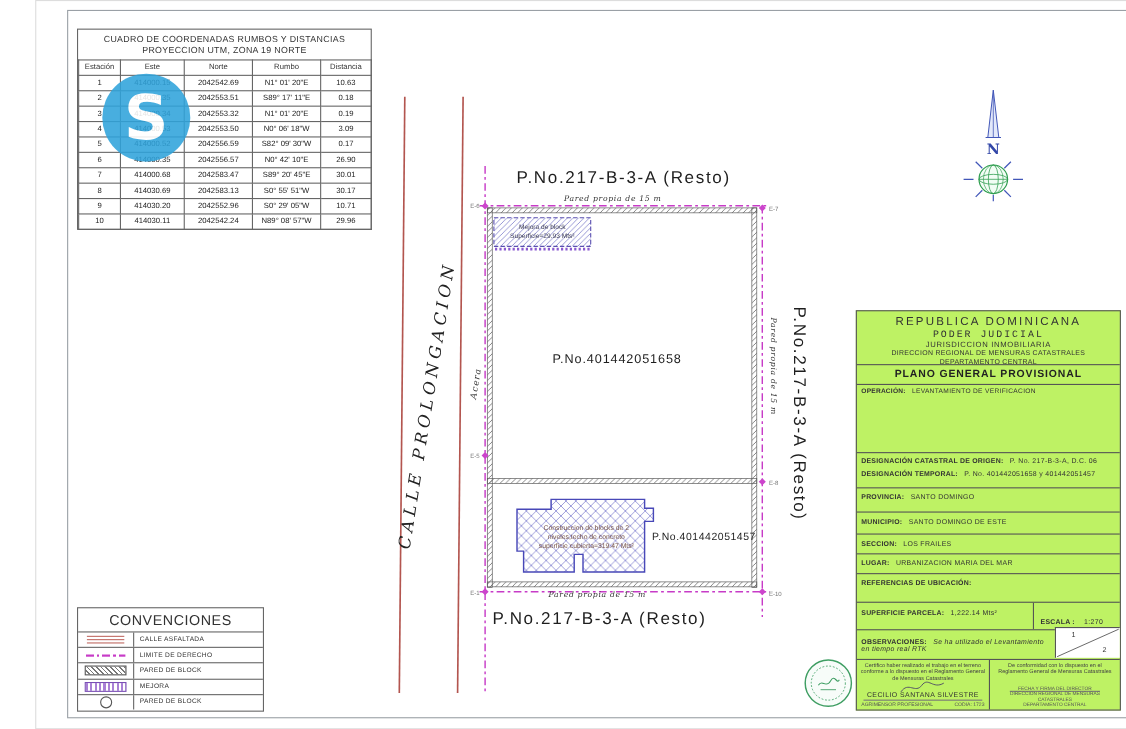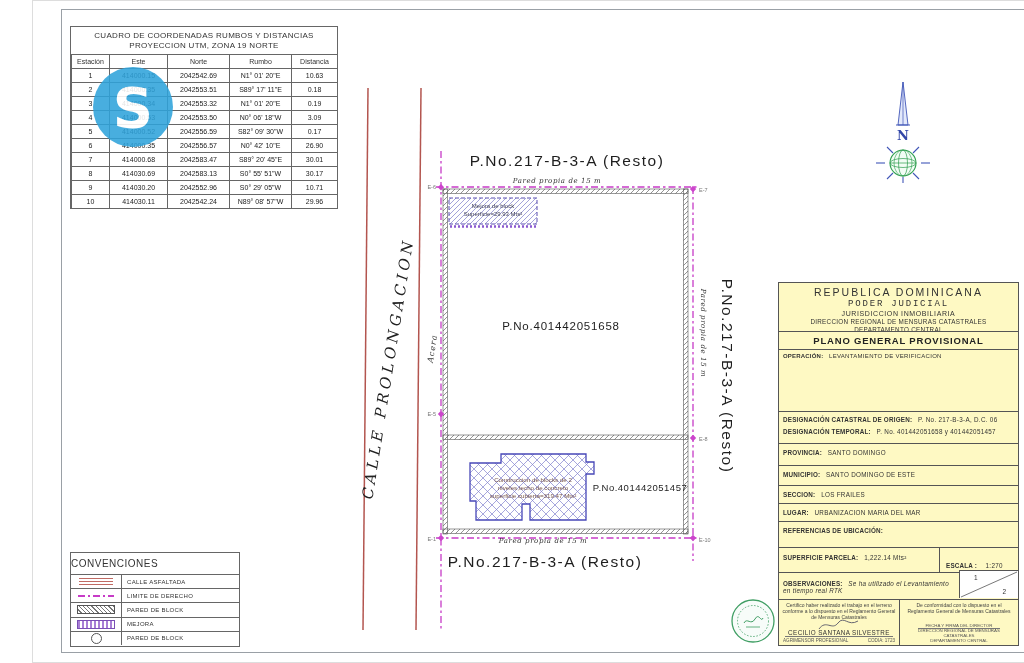--- a/index.html
+++ b/index.html
@@ -17,21 +17,21 @@
   table.ctable th{color:#333;}
   col.c0{width:38px}col.c1{width:58px}col.c2{width:62px}col.c3{width:62px}col.c4{width:46px}
 
   
   #watermark{left:60px;top:66px;width:80px;height:80px;border-radius:50%;background:#2fa3db;opacity:.88;
       display:flex;align-items:center;justify-content:center;color:#fff;font-size:56px;font-weight:bold;
       font-family:"DejaVu Sans",sans-serif;}
 
   
   #legend{left:37px;top:551px;width:168px;height:93px;border:1px solid #666;background:#fff;font-size:6px;color:#333;}
-  #legend .ltitle{height:21px;line-height:21px;text-align:left;font-size:10px;letter-spacing:.5px;}
+  #legend .ltitle{height:21px;line-height:21px;text-align:center;font-size:13px;letter-spacing:.5px;}
   .lrow{display:flex;height:13.2px;border-top:1px solid #666;align-items:center;}
   .lsym{width:50px;border-right:1px solid #666;height:100%;display:flex;align-items:center;justify-content:center;}
   .llabel{padding-left:5px;letter-spacing:.3px;}
   .sym-road{width:34px;height:1px;background:#c06a63;box-shadow:0 3px #c06a63,0 -3px #c06a63;}
   .sym-limit{width:36px;height:2px;background:repeating-linear-gradient(90deg,#c73bc7 0 7px,transparent 7px 10px,#c73bc7 10px 12px,transparent 12px 15px);}
   .sym-wall{width:36px;height:7px;border:1px solid #555;background:repeating-linear-gradient(45deg,transparent 0 2px,#777 2px 3px);}
   .sym-mejora{width:36px;height:7px;border:1px solid #7a4fb5;background:repeating-linear-gradient(90deg,#a97fd6 0 2px,transparent 2px 4px);}
   .sym-circle{width:9px;height:9px;border:1px solid #555;border-radius:50%;}
 
   
@@ -40,21 +40,21 @@
   text.mid{font-size:11.5px;letter-spacing:.8px;}
   text.mid2{font-size:9.5px;letter-spacing:.5px;}
   text.wall{font-family:"DejaVu Serif",serif;font-style:italic;font-size:7px;fill:#333;letter-spacing:.6px;}
   text.street{font-family:"DejaVu Serif",serif;font-style:italic;font-size:15px;letter-spacing:4px;fill:#222;}
   text.acera{font-family:"DejaVu Serif",serif;font-style:italic;font-size:8px;letter-spacing:1px;fill:#333;}
   text.tiny{font-size:6px;fill:#3a3a55;text-anchor:middle;}
   text.tinyb{font-size:6.2px;fill:#74524a;text-anchor:middle;}
   text.st{font-size:5.5px;fill:#777;}
 
   
-  #titleblock{left:745px;top:281px;width:239px;height:362px;border:1px solid #555;background:#fef9c3;color:#333;}
+  #titleblock{left:745px;top:281px;width:239px;height:362px;border:1px solid #555;background:#bef264;color:#333;}
   .tb-row{position:absolute;left:0;right:0;border-top:1px solid #555;box-sizing:border-box;}
   .tb-header{top:0;height:48px;border-top:none;text-align:center;padding-top:3px;}
   .h1{font-size:10.5px;letter-spacing:2px;}
   .h2{font-size:9px;letter-spacing:1.8px;margin-top:1px;font-family:Liberation Mono, monospace;}
   .h3{font-size:7px;letter-spacing:.6px;margin-top:1px;}
   .h4{font-size:6.3px;letter-spacing:.3px;margin-top:1px;}
   .tb-doctype{top:48px;height:18px;line-height:18px;text-align:center;font-weight:bold;font-size:9.5px;letter-spacing:.8px;color:#222;}
   .tb-oper{top:66px;height:13px;font-size:6px;padding:3px 4px 0 4px;}
   .tb-desigprov{top:79px;height:49px;text-align:center;font-weight:bold;font-size:8px;letter-spacing:.4px;padding-top:4px;color:#222;}
   .tb-origen{top:128px;height:32px;font-size:6.3px;padding:3px 4px 0 4px;line-height:9px;}

